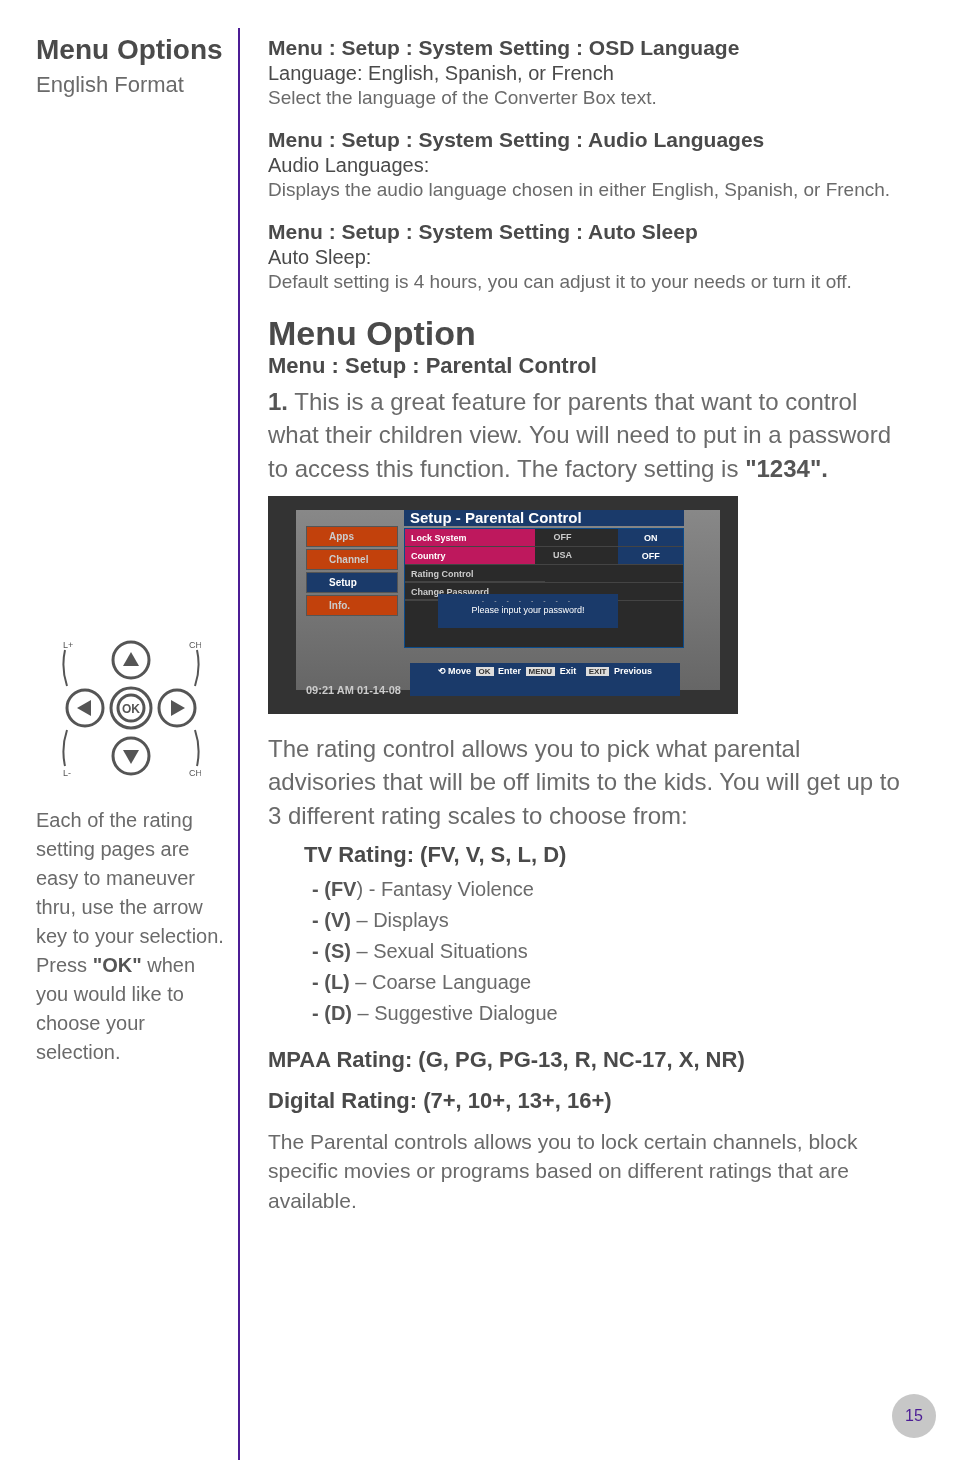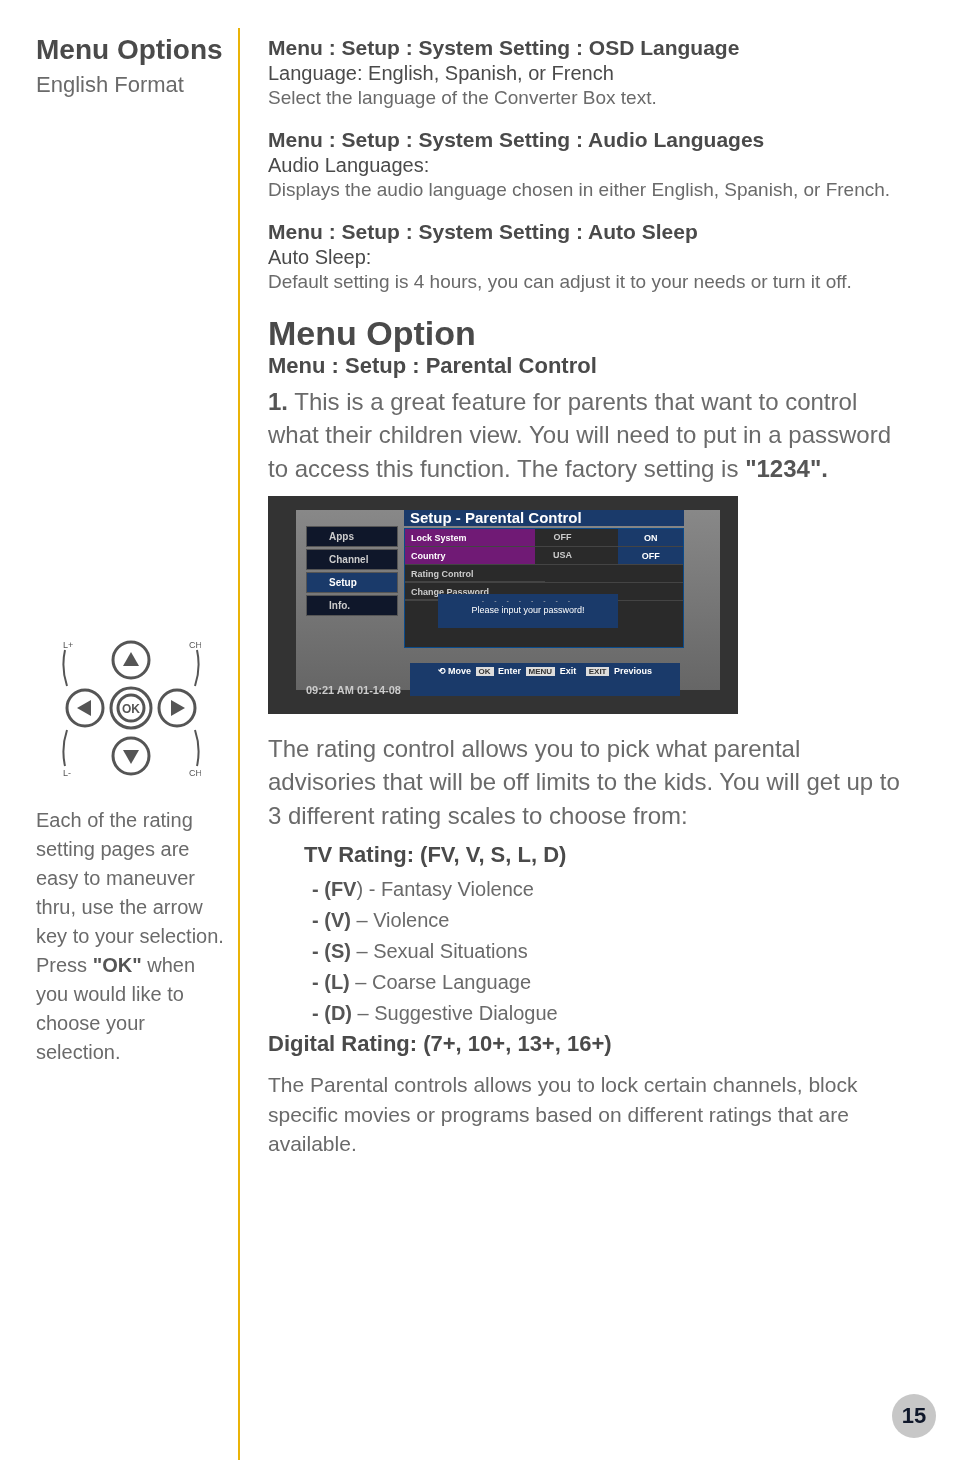--- a/index.html
+++ b/index.html
@@ -1,56 +1,56 @@
 <!DOCTYPE html>
 <html><head>
   <meta charset="utf-8">
   <style>
     * { margin:0; padding:0; box-sizing:border-box; }
     body { font-family:Arial,Helvetica,sans-serif; width:954px; height:1460px; background:#fff; color:#4a4a4a; position:relative; }
     .page { display:flex; padding:28px 40px 0 36px; gap:28px; height:100%; }
-    .sidebar { width:204px; flex-shrink:0; border-right:2px solid #eab308; padding-top:6px; padding-right:12px; }
+    .sidebar { width:204px; flex-shrink:0; border-right:2px solid #4c1d95; padding-top:6px; padding-right:12px; }
     .side-title { font-size:28px; font-weight:600; color:#4a4a4a; margin-bottom:6px; }
     .side-sub { font-size:22px; font-weight:300; color:#6a6a6a; margin-bottom:540px; }
     .okpad { width:140px; height:140px; margin:0 auto 28px; position:relative; }
     .okpad svg { width:100%; height:100%; }
     .side-txt { font-size:20px; line-height:1.45; font-weight:300; color:#6a6a6a; }
     .side-txt b { font-weight:700; color:#555; }
     .main { flex:1; padding-top:6px; }
     .crumb { font-size:21px; font-weight:700; color:#4a4a4a; line-height:1.35; }
     .sub { font-size:20px; font-weight:400; color:#4a4a4a; }
     .sub .lbl { font-weight:400; }
     .body { font-size:19px; font-weight:300; color:#6a6a6a; line-height:1.4; margin-bottom:14px; }
     .blk { margin-bottom:12px; }
     .h-opt { font-size:34px; font-weight:600; color:#4a4a4a; margin-top:18px; }
     .h2 { font-size:22px; font-weight:700; color:#4a4a4a; margin-bottom:6px; }
     .para { font-size:24px; font-weight:300; color:#6a6a6a; line-height:1.4; margin-bottom:10px; }
     .para b { font-weight:700; color:#555; }
     .shot { width:470px; height:218px; background:#333; margin:4px 0 18px; position:relative; overflow:hidden; }
     .shot .frame { position:absolute; inset:14px 18px 24px 28px; background:linear-gradient(#888,#666); }
     .shot .side { position:absolute; left:38px; top:30px; width:92px; }
-    .shot .side div { background:#0f172a; color:#ccc; font-size:10px; padding:4px 22px; margin-bottom:2px; font-weight:600; border:1px solid #555; }
+    .shot .side div { background:#c2410c; color:#ccc; font-size:10px; padding:4px 22px; margin-bottom:2px; font-weight:600; border:1px solid #555; }
     .shot .side div.sel { background:#1a3a6a; color:#fff; }
     .shot .panhdr { position:absolute; left:136px; top:14px; width:280px; height:16px; background:#1a3a6a; color:#fff; font-size:15px; font-weight:700; line-height:16px; padding-left:6px; }
     .shot .pan { position:absolute; left:136px; top:32px; width:280px; height:120px; background:#2a2a2a; border:1px solid #0a4a8a; font-size:9px; color:#ccc; padding:0; }
     .shot .row { display:flex; height:18px; align-items:center; border-bottom:1px solid #444; }
-    .shot .row .c1{ width:140px; background:#701a75; color:#fff; padding-left:6px; height:100%; line-height:18px; font-weight:700; }
+    .shot .row .c1{ width:140px; background:#be185d; color:#fff; padding-left:6px; height:100%; line-height:18px; font-weight:700; }
     .shot .row .c2{ width:60px; text-align:center; font-weight:700; }
     .shot .row .c3{ width:70px; background:#1a3a6a; color:#fff; text-align:center; height:100%; line-height:18px; font-weight:700;margin-left:28px; }
     .shot .row2 .c1{ background:#2a2a2a; border-bottom:1px solid #444; }
     .shot .promptbox { position:absolute; left:170px; top:98px; width:180px; height:34px; background:#1a3a6a; color:#fff; font-size:9px; text-align:center; padding-top:3px; line-height:1.2; }
     .shot .promptbox .dots { letter-spacing:4px; color:#bbb; font-size:7px; }
     .shot .ts { position:absolute; left:38px; bottom:18px; color:#ccc; font-size:11px; font-weight:600; }
     .shot .hints { position:absolute; left:142px; bottom:18px; width:270px; height:33px; background:#1a3a6a; color:#fff; font-size:9px; line-height:16px; font-weight:700; text-align:center; }
     .shot .hints span.box { background:#ddd; color:#333; padding:0 3px; margin:0 2px; font-size:8px; }
     .tv { font-size:22px; font-weight:700; color:#4a4a4a; margin-bottom:6px;margin-left:36px; }
     .li { font-size:20px; color:#6a6a6a; line-height:1.55; padding-left:44px; }
     .li b{ font-weight:700; color:#555; }
     .h3 { font-size:22px; font-weight:700; color:#4a4a4a; line-height:1.4; margin-top:16px; margin-bottom:10px; }
-    .pagenum { position:absolute; right:18px; bottom:22px; width:44px; height:44px; border-radius:50%; background:#c7c7c7; color:#0f172a; font-weight:700; font-size:22px; display:flex; align-items:center; justify-content:center; }
+    .pagenum { position:absolute; right:18px; bottom:22px; width:44px; height:44px; border-radius:50%; background:#c7c7c7; color:#4c1d95; font-weight:400; font-size:16px; display:flex; align-items:center; justify-content:center; }
   </style>
 </head>
 <body>
 
 <div class="page">
 
   <div class="sidebar">
     <div class="side-title">Menu Options</div>
     <div class="side-sub">English Format</div>
 
@@ -146,24 +146,25 @@
         <span class="box">OK</span> <span>Enter</span>
         <span class="box">MENU</span> <span>Exit</span>&nbsp;&nbsp;
         <span class="box">EXIT</span> <span>Previous</span>
       </div>
     </div>
 
     <div class="para">The rating control allows you to pick what parental advisories that will be off limits to the kids. You will get up to 3 different rating scales to choose from:</div>
 
     <div class="tv">TV Rating: (FV, V, S, L, D)</div>
     <div class="li"><b>- (FV</b><span>)</span><span> - Fantasy Violence</span></div>
-    <div class="li"><b>- (V)</b><span> – Violence</span></div>
+    <div class="li"><b>- (V)</b><span> – Displays</span></div>
     <div class="li"><b>- (S)</b><span> – Sexual Situations</span></div>
     <div class="li"><b>- (L)</b><span> – Coarse Language</span></div>
     <div class="li"><b>- (D)</b><span> – Suggestive Dialogue</span></div>
 
+    <div class="h3">MPAA Rating: (G, PG, PG-13, R, NC-17, X, NR)</div>
     <div class="h3" style="margin-top:0">Digital Rating: (7+, 10+, 13+, 16+)</div>
 
     <div class="body" style="font-size:21px">The Parental controls allows you to lock certain channels, block specific movies or programs based on different ratings that are available.</div>
   </div>
 </div>
 
 <div class="pagenum">15</div>
 
 </body></html>

